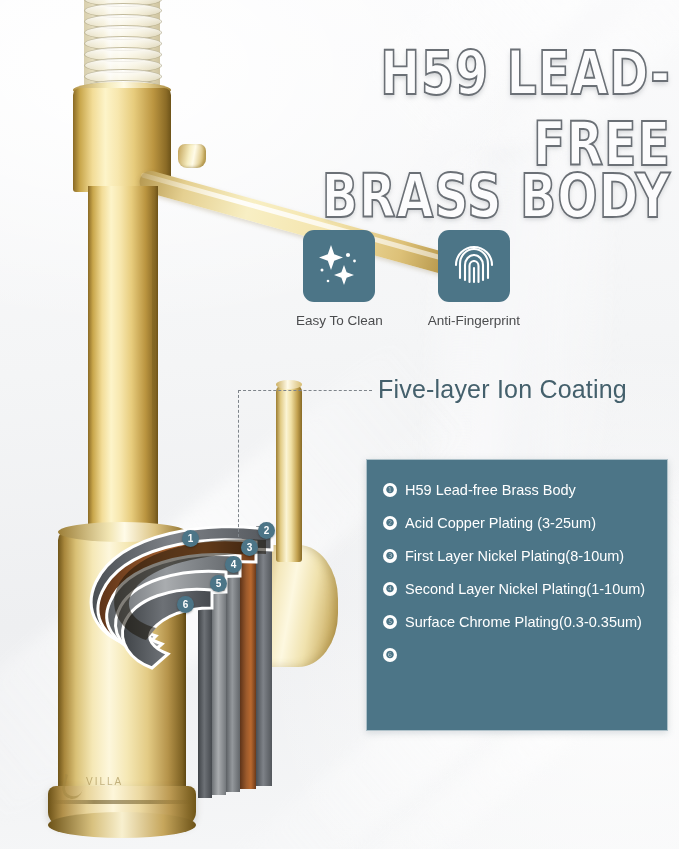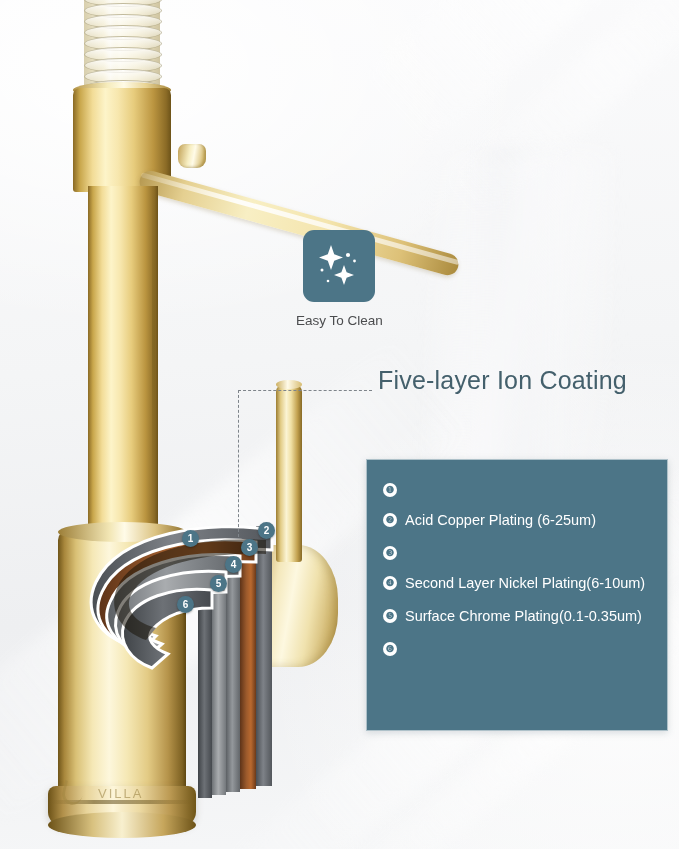--- a/index.html
+++ b/index.html
@@ -165,22 +165,22 @@
   .base-ell {
     position: absolute; left: 48px; top: 812px; width: 148px; height: 26px;
     border-radius: 50%;
     background: linear-gradient(90deg, #6c5217, #d8c17f 30%, #f8f0cf 50%, #c6a65c 78%, #6c5217 100%);
   }
 
   
   .brand {
     position: absolute; left: 62px; top: 776px; width: 120px; height: 34px;
     color: rgba(150,126,62,.55);
-    font-size: 13px; letter-spacing: 2px;
-    display: flex; align-items: center; gap: 15px;
+    font-size: 10px; letter-spacing: 2px;
+    display: flex; align-items: flex-start; gap: 3px;
   }
   .brand-swoosh {
     width: 18px; height: 20px;
     border-radius: 0 0 50% 50%;
     border-bottom: 3px solid rgba(160,134,66,.5);
     border-left: 3px solid rgba(160,134,66,.45);
     transform: rotate(14deg);
   }
 
   
@@ -245,21 +245,21 @@
   .leader-h {
     position: absolute; left: 238px; top: 390px; width: 134px; height: 0;
     border-top: 1.6px dashed #7e848a;
   }
   .leader-v {
     position: absolute; left: 238px; top: 390px; width: 0; height: 147px;
     border-left: 1.6px dashed #7e848a;
   }
 
   .coating-title {
-    position: absolute; left: 378px; top: 366px;
+    position: absolute; left: 378px; top: 375px;
     font-size: 25px;
     color: #44606c;
     letter-spacing: .2px;
     white-space: nowrap;
   }
 
   
   .panel {
     position: absolute;
     left: 366px; top: 459px; width: 302px; height: 272px;
@@ -403,63 +403,86 @@
     </div>
 
     <div class="badge" style="left:182px; top:530px;">1</div>
     <div class="badge" style="left:258px; top:522px;">2</div>
     <div class="badge" style="left:241px; top:539px;">3</div>
     <div class="badge" style="left:225px; top:556px;">4</div>
     <div class="badge" style="left:210px; top:575px;">5</div>
     <div class="badge" style="left:177px; top:596px;">6</div>
   </div>
 
+  <div class="headline">
+    <div>H59 LEAD-FREE</div>
+    <div>BRASS BODY</div>
+  </div>
 
   <div class="features">
 
     <div class="feature">
       <div class="feature-tile">
         <span>
           <svg width="50" height="50" viewBox="0 0 50 50">
             <path d="M17 6 L20.2 15.2 L29 18.5 L20.2 21.8 L17 31 L13.8 21.8 L5 18.5 L13.8 15.2 Z" fill="#ffffff"></path>
             <path d="M30 26 L32.6 33.2 L40 36 L32.6 38.8 L30 46 L27.4 38.8 L20 36 L27.4 33.2 Z" fill="#ffffff"></path>
             <circle cx="34" cy="16" r="2.1" fill="#ffffff"></circle>
             <circle cx="40.5" cy="22" r="1.4" fill="#ffffff"></circle>
             <circle cx="8" cy="31" r="1.5" fill="#ffffff"></circle>
             <circle cx="14" cy="42" r="1.3" fill="#ffffff"></circle>
           </svg>
         </span>
       </div>
       <div class="feature-label">Easy To Clean</div>
     </div>
 
 
+    <div class="feature">
+      <div class="feature-tile">
+        <span>
+          <svg width="46" height="50" viewBox="0 0 46 50" fill="none" stroke="#ffffff" stroke-width="2.1" stroke-linecap="round">
+            <path d="M23 10 a14 15 0 0 1 14 15 v14"></path>
+            <path d="M23 10 a14 15 0 0 0 -14 15 v14"></path>
+            <path d="M23 16 a9 10 0 0 1 9 10 v15"></path>
+            <path d="M23 16 a9 10 0 0 0 -9 10 v15"></path>
+            <path d="M23 22 a4.5 5 0 0 1 4.5 5 v16"></path>
+            <path d="M23 22 a4.5 5 0 0 0 -4.5 5 v16"></path>
+            <path d="M5 26 a18 18 0 0 1 36 0"></path>
+            <path d="M23 29 v14"></path>
+          </svg>
+        </span>
+      </div>
+      <div class="feature-label">Anti-Fingerprint</div>
+    </div>
   </div>
 
   <div class="leader-v"></div>
   <div class="leader-h"></div>
   <div class="coating-title">Five-layer Ion Coating</div>
 
   <div class="panel">
     <div class="panel-item">
       <span class="pnum">❶</span>
+      <span class="ptext">H59 Lead-free Brass Body</span>
     </div>
     <div class="panel-item">
       <span class="pnum">❷</span>
-      <span class="ptext">Acid Copper Plating (6-25um)</span>
+      <span class="ptext">Acid Copper Plating (3-25um)</span>
     </div>
     <div class="panel-item">
       <span class="pnum">❸</span>
+      <span class="ptext">First Layer Nickel Plating(8-10um)</span>
     </div>
     <div class="panel-item">
       <span class="pnum">❹</span>
-      <span class="ptext">Second Layer Nickel Plating(6-10um)</span>
+      <span class="ptext">Second Layer Nickel Plating(1-10um)</span>
     </div>
     <div class="panel-item">
       <span class="pnum">❺</span>
-      <span class="ptext">Surface Chrome Plating(0.1-0.35um)</span>
+      <span class="ptext">Surface Chrome Plating(0.3-0.35um)</span>
     </div>
     <div class="panel-item">
       <span class="pnum">❻</span>
     </div>
   </div>
 
 </div>
 
 </body></html>

